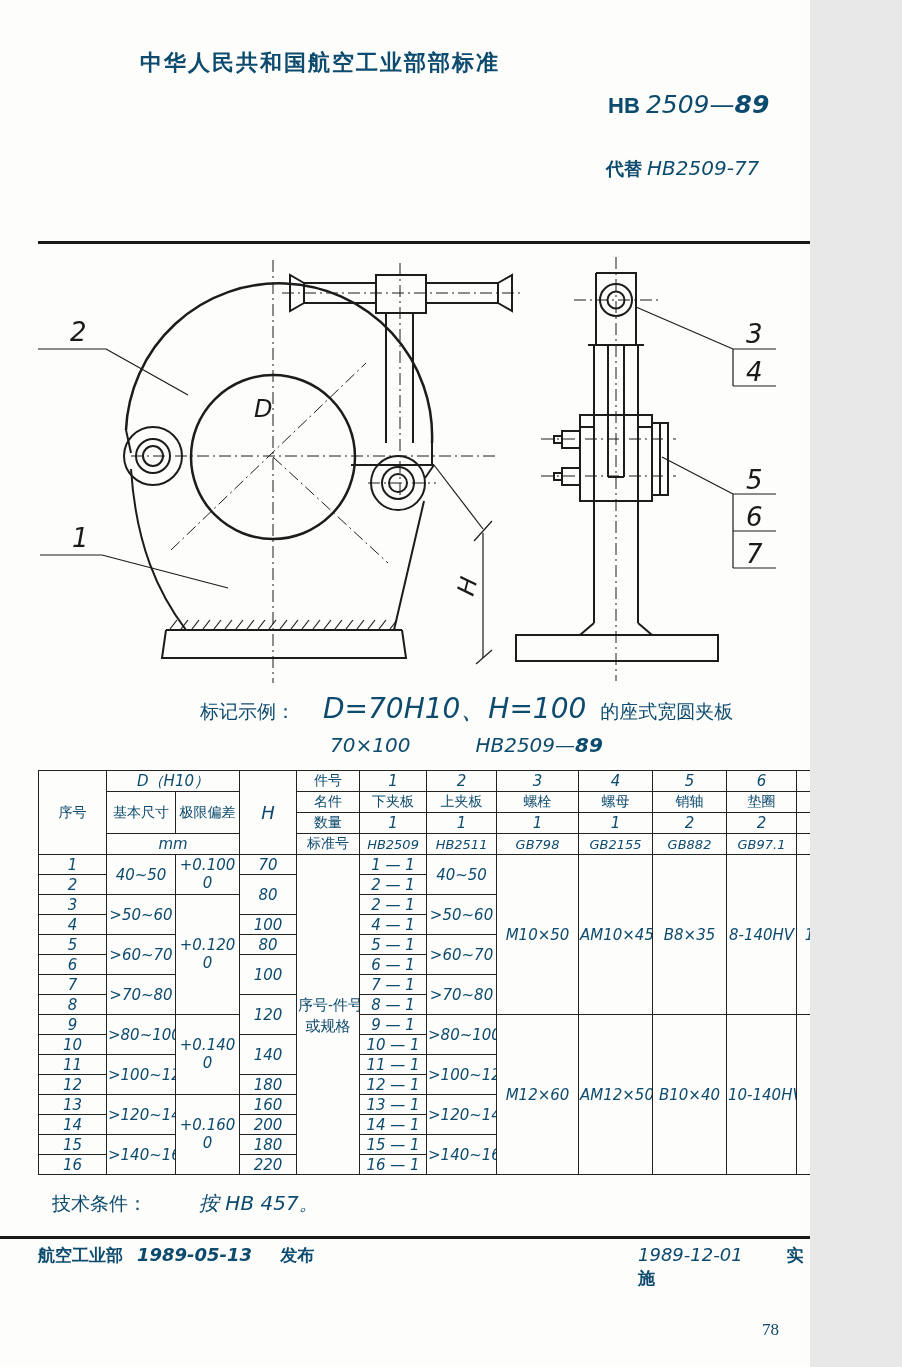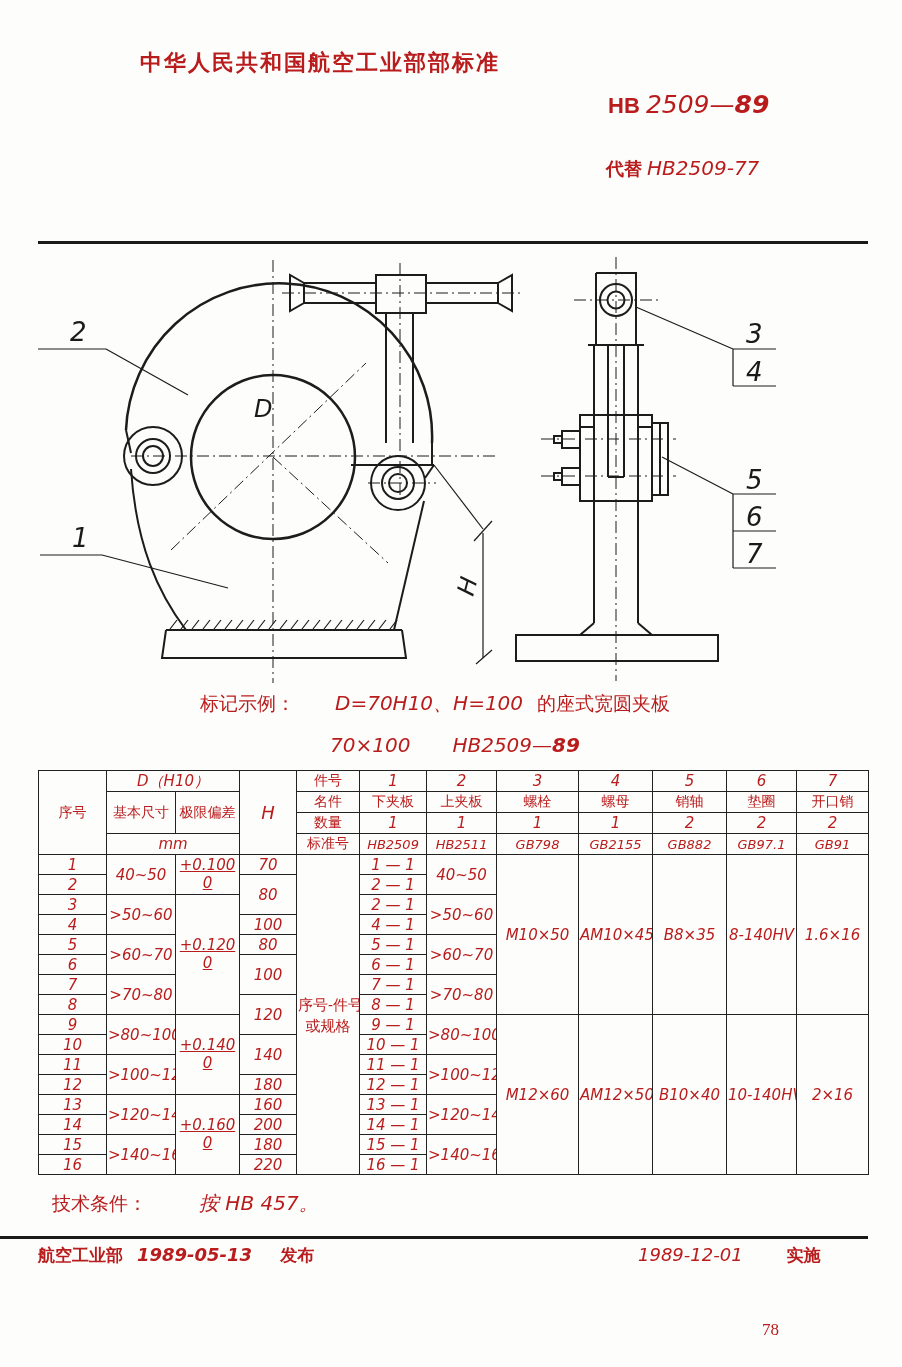--- a/index.html
+++ b/index.html
@@ -1,46 +1,46 @@
 <!DOCTYPE html>
 <html><head>
 <meta charset="utf-8">
 <style>
   html,body{margin:0;padding:0;background:#e8e8e8;}
-  .page{position:relative;width:902px;height:1367px;background:#fdfdfb;color:#b91c1c;
+  .page{position:relative;width:810px;height:1367px;background:#fdfdfb;color:#0c4a6e;
         font-family:"Liberation Sans","DejaVu Sans",sans-serif;overflow:hidden;}
   .print{font-weight:bold;}
   .hand{font-style:italic;font-family:"DejaVu Sans",sans-serif;}
   .abs{position:absolute;}
 
   .org{left:140px;top:48px;font-size:22px;font-weight:bold;letter-spacing:2px;}
   .std-line{left:608px;top:90px;font-size:22px;}
   .std-line .num{font-size:25px;}
   .std-line .yr{font-weight:bold;}
   .title{left:218px;top:120px;font-size:31px;font-style:italic;letter-spacing:13px;}
   .supersede{left:606px;top:156px;font-size:18px;}
   .supersede .val{font-size:20px;}
   .rule-top{left:38px;top:241px;width:830px;height:3px;background:#1a1a1a;}
 
   .drawing{left:36px;top:245px;}
 
   .marking1{left:200px;top:690px;font-size:19px;}
-  .marking1 .formula{margin:0 14px 0 40px;font-size:20px;}
+  .marking1 .formula{margin:0 14px 0 28px;font-size:28px;}
   .marking2{left:330px;top:733px;font-size:20px;}
-  .marking2 .code{margin-left:42px;}
+  .marking2 .code{margin-left:65px;}
   .marking2 .yr{font-weight:bold;}
 
   table.spec{position:absolute;left:38px;top:770px;width:830px;border-collapse:collapse;
              table-layout:fixed;font-size:15px;}
   table.spec td{border:1.5px solid #222;text-align:center;vertical-align:middle;
                 padding:0 1px;height:19px;overflow:hidden;white-space:nowrap;}
   table.spec .hr td{height:20px;}
   table.spec .lbl{font-size:14px;}
   table.spec .sm{font-size:13px;}
-  table.spec .dev div{line-height:1.15;text-decoration:underline;}
+  table.spec .dev div{line-height:1.15;}
   table.spec .note div{line-height:1.4;font-size:15px;}
   table.spec td.hand{font-style:italic;}
 
   .tech{left:52px;top:1190px;font-size:19px;}
   .tech .val{margin-left:52px;font-size:20px;}
   .rule-bottom{left:0;top:1236px;width:868px;height:3px;background:#1a1a1a;}
   .footer-left{left:38px;top:1244px;font-size:17px;}
   .footer-left .date{margin:0 28px 0 14px;font-size:18px;font-weight:bold;}
   .footer-right{left:638px;top:1244px;font-size:17px;}
   .footer-right .date{margin-right:44px;font-size:18px;font-style:italic;}

